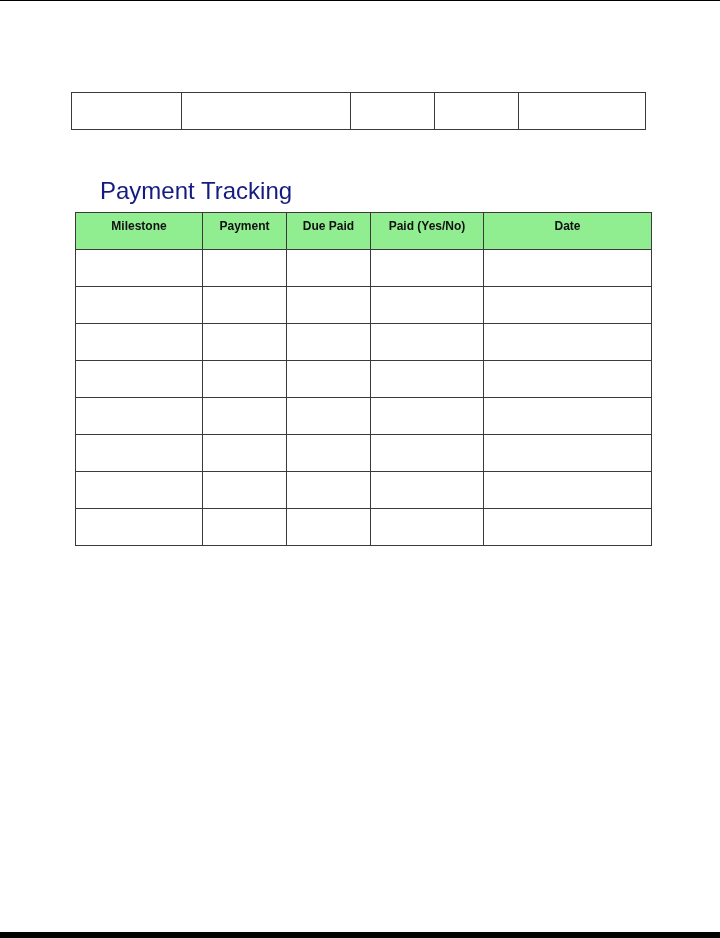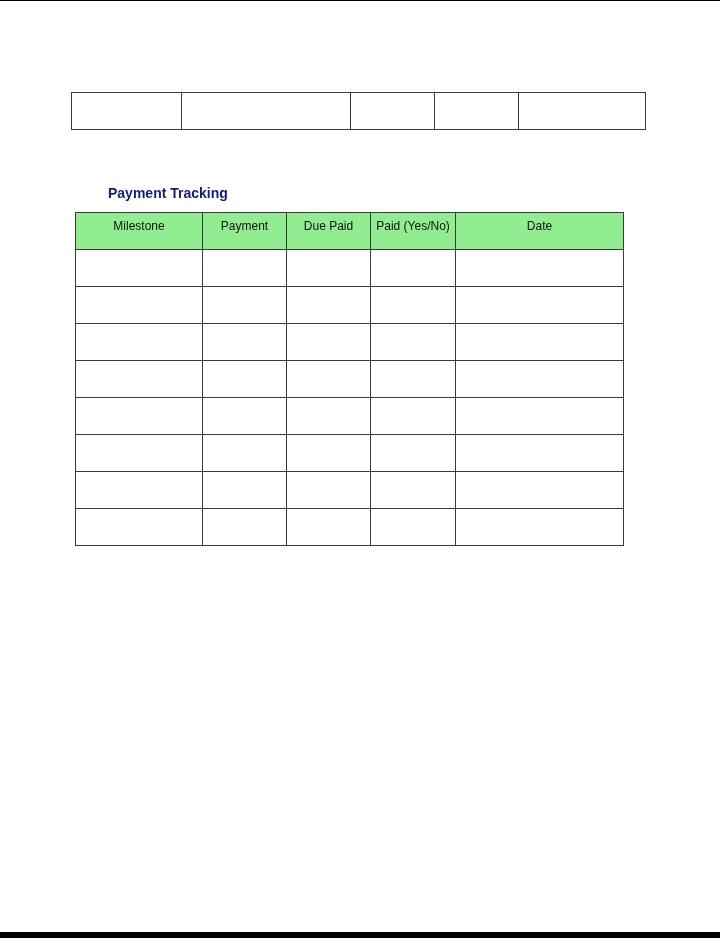--- a/index.html
+++ b/index.html
@@ -7,26 +7,26 @@
     width: 720px; height: 938px; position: relative; overflow: hidden;
     background: #ffffff; font-family: "Liberation Sans", sans-serif;
   }
   .top-rule { position: absolute; left: 0; top: 0; width: 720px; height: 1px; background: #000; }
   .bottom-bar { position: absolute; left: 0; top: 932px; width: 720px; height: 6px; background: #000; }
   table { border-collapse: collapse; position: absolute; }
   td, th { border: 1.5px solid #3a3a3a; padding: 0; }
   .top-table { left: 71px; top: 92px; }
   .top-table td { height: 36px; }
   .section-title {
-    position: absolute; left: 92px; top: 169px; margin: 16px;
-    font-size: 14px; font-weight: bold; color: #151c7f;
+    position: absolute; left: 92px; top: 169px; margin: 8px;
+    font-size: 24px; font-weight: normal; color: #151c7f;
   }
   .pay-table { left: 75px; top: 212px; }
   .pay-table th {
-    background: #90ee90; font-size: 12px; font-weight: normal; color: #111;
+    background: #90ee90; font-size: 12px; font-weight: bold; color: #111;
     height: 37px; vertical-align: top; padding-top: 6px; box-sizing: border-box;
     text-align: center;
   }
   .pay-table td { height: 36px; }
 </style>
 </head>
 <body>
 
 <div class="top-rule"></div>
 
@@ -43,21 +43,21 @@
   </table>
 
 <h2 class="section-title">Payment Tracking</h2>
 
 <table class="pay-table">
   <thead>
     <tr>
       <th style="width:127px">Milestone</th>
       <th style="width:84px">Payment</th>
       <th style="width:84px">Due Paid</th>
-      <th style="width:85px">Paid (Yes/No)</th>
+      <th style="width:113px">Paid (Yes/No)</th>
       <th style="width:168px">Date</th>
     </tr>
   </thead>
   <tbody id="pay-body">
       <tr>
         <td></td>
         <td></td>
         <td></td>
         <td></td>
         <td></td>

